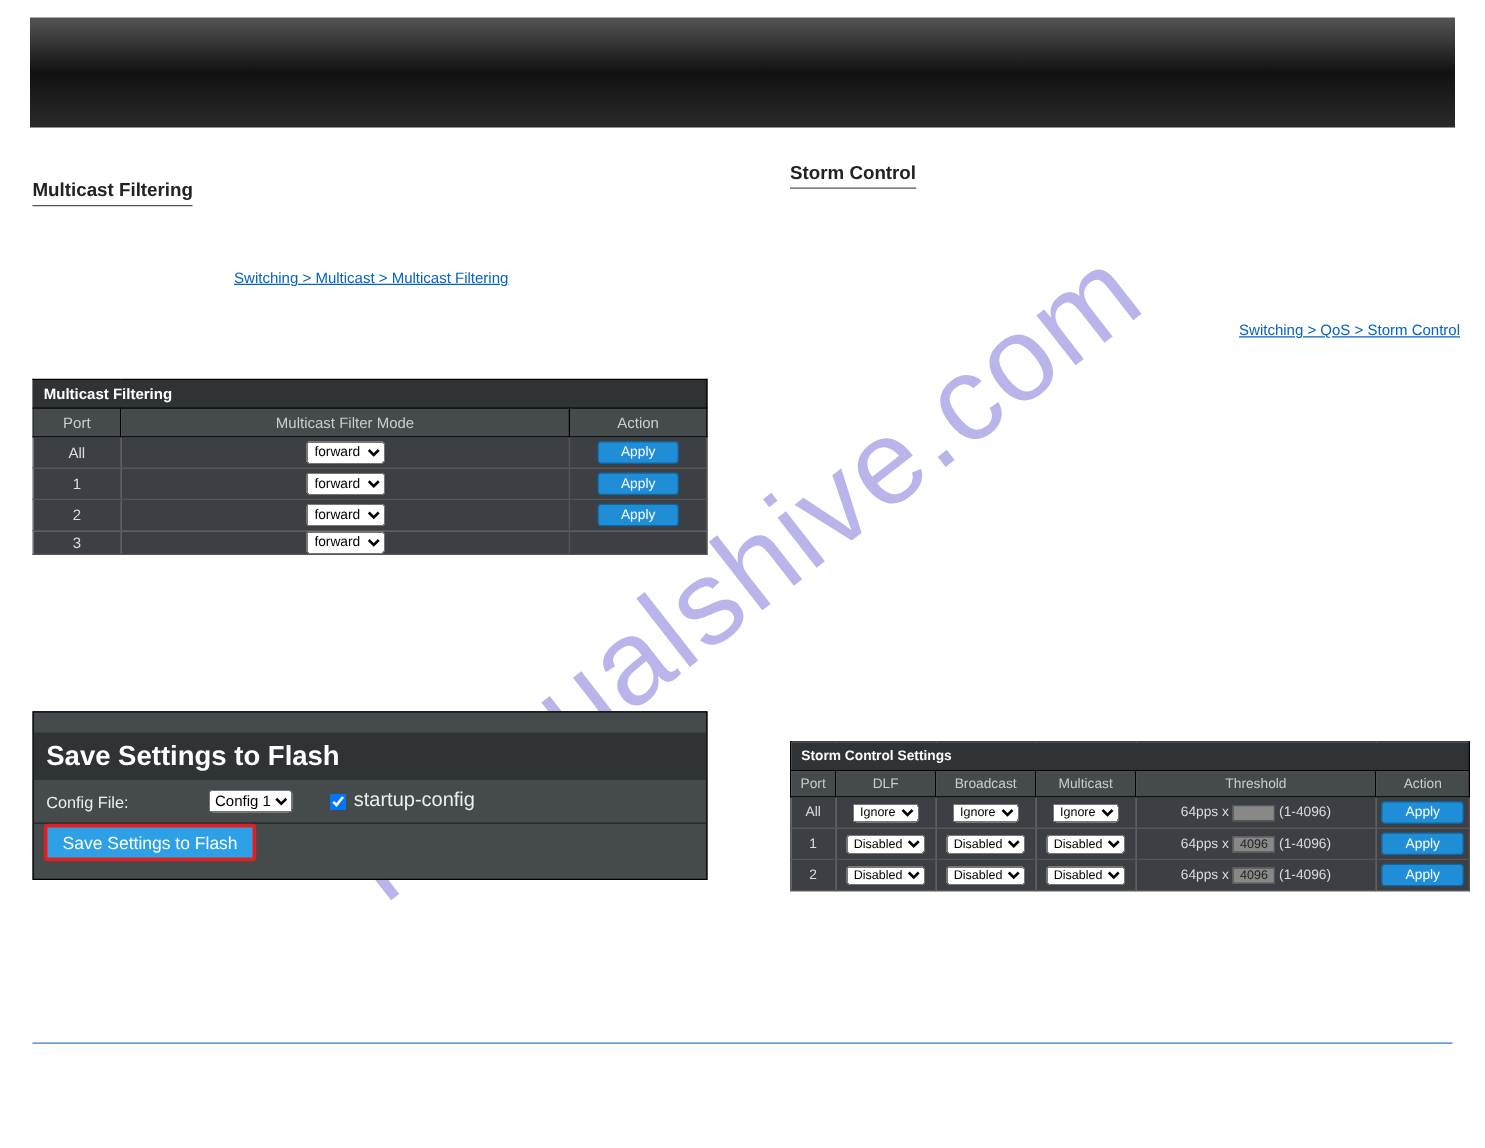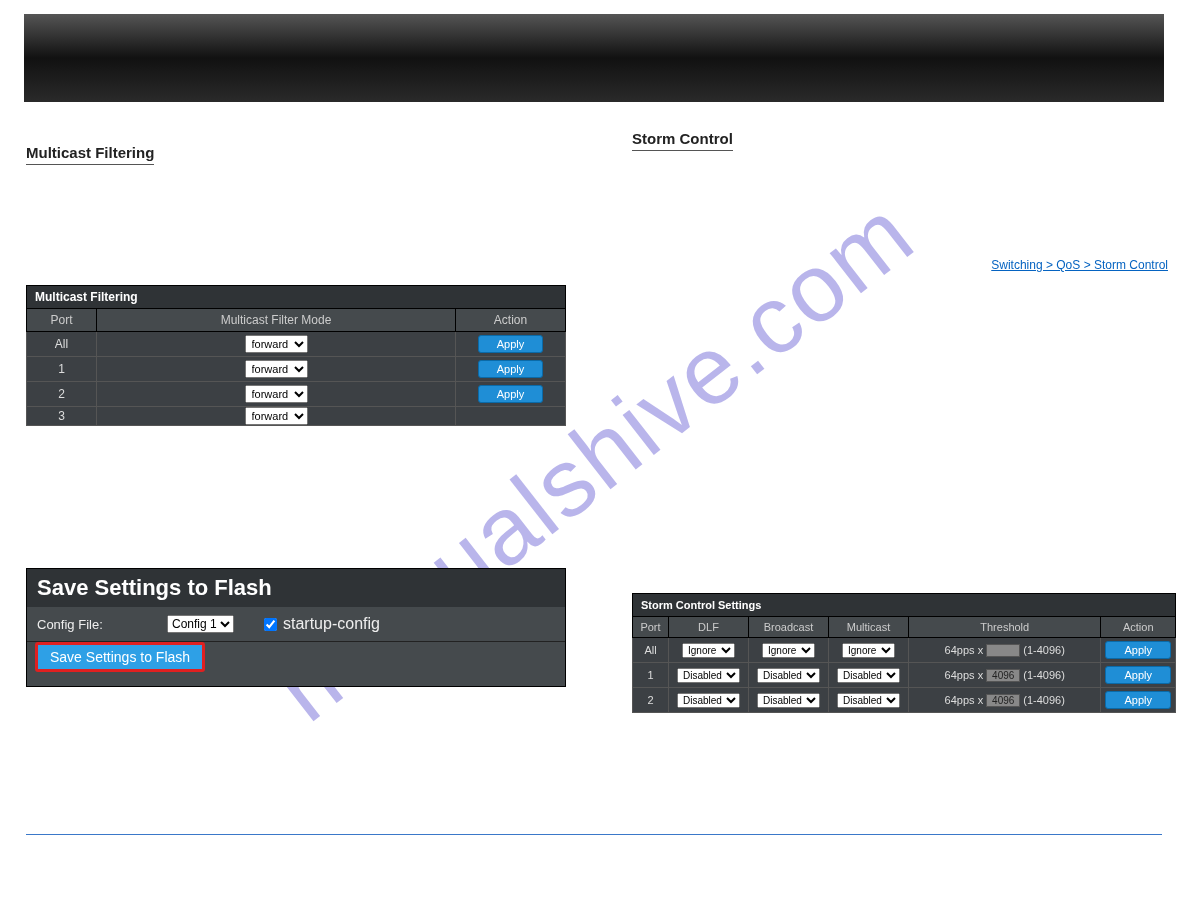--- a/index.html
+++ b/index.html
@@ -65,22 +65,22 @@
   .mf-head td { background:#454a4d; border:1px solid #000; color:#ccc; text-align:center; padding:4px 6px; }
   .mf-row td { background:#3c4044; border:1px solid #555; text-align:center; padding:3px 6px; }
   .mf-select { font-size:11px; padding:1px 2px; }
   .apply-btn {
     background:#1f8ed6; color:#fff; border:1px solid #0a6aa8;
     font-size:11px; padding:2px 18px; border-radius:3px; cursor:pointer;
   }
 
   
   .flash-panel {
-    margin-top: 30px; width: 540px;
-    background:#454a4d; border:1px solid #000; padding:0 0 14px 0;
+    margin-top: 13px; width: 540px;
+    background:#454a4d; border:1px solid #000; padding:16px 0 14px 0;
     color:#eee;
   }
   .flash-title {
     background:#2f3336; color:#fff; font-size:22px; font-weight:bold;
     padding:6px 10px;
   }
   .flash-row { display:flex; align-items:center; gap:30px; padding:8px 10px; border-bottom:1px solid #222; }
   .flash-label { font-size:13px; color:#eee; min-width:100px; }
   .flash-select { font-size:12px; }
   .flash-note { font-size:12px; color:#eee; padding:10px 10px 14px 10px; }
@@ -112,20 +112,23 @@
 </style>
 </head>
 <body>
 
 <div class="page-banner"></div>
 <div class="watermark">manualshive.com</div>
 
 <div class="col-left">
   <div class="sect-head">Multicast Filtering</div>
   <div class="gap-sm"></div>
+  <div style="text-align:center;">
+    <span class="link-underline">Switching &gt; Multicast &gt; Multicast Filtering</span>
+  </div>
   <div class="gap"></div>
 
   
   <table class="mf-table">
     <tbody>
         <tr>
           <td class="mf-title" colspan="3">Multicast Filtering</td>
         </tr>
     <tr class="mf-head">
       <td style="width:70px">Port</td>

